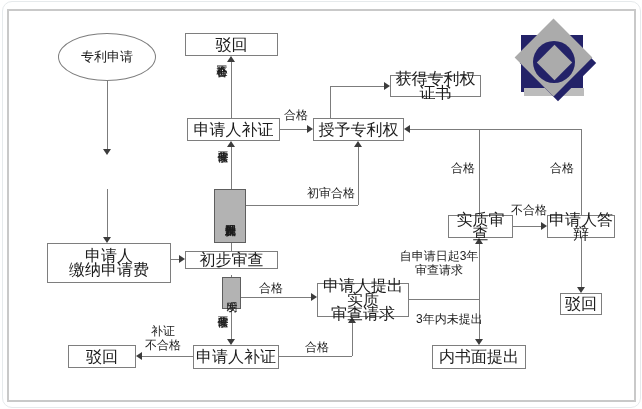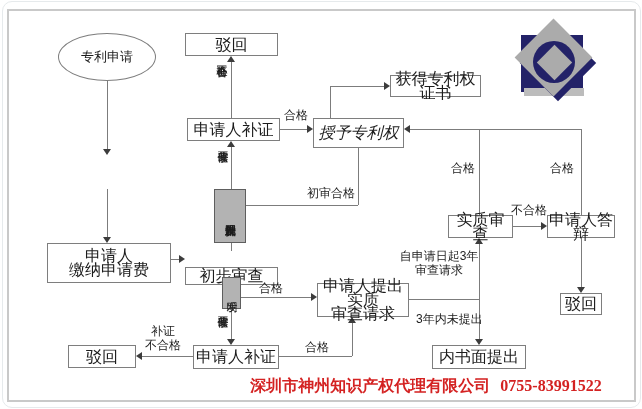--- a/index.html
+++ b/index.html
@@ -74,24 +74,24 @@
   <div class="ah ah-down" style="left:475px;top:339px;"></div>
   <div class="ah ah-right" style="left:311px;top:293px;"></div>
   <div class="ah ah-left" style="left:136px;top:352px;"></div>
   <div class="ah ah-up" style="left:348px;top:317px;"></div>
   <div class="ah ah-down" style="left:227px;top:339px;"></div>
 
   <div class="node ellipse" style="left:58px;top:33px;width:98px;height:48px;">专利申请</div>
   <div class="node" style="left:185px;top:33px;width:93px;height:23px;">驳回</div>
   <div class="node" style="left:187px;top:118px;width:93px;height:23px;">申请人补证</div>
   <div class="node" style="left:390px;top:75px;width:91px;height:22px;">获得专利权证书</div>
-  <div class="node" style="left:313px;top:118px;width:91px;height:30px;font-style:italic;">授予专利权</div>
+  <div class="node" style="left:313px;top:118px;width:91px;height:23px;">授予专利权</div>
   <div class="node" style="left:47px;top:243px;width:124px;height:40px;">申请人
 缴纳申请费</div>
-  <div class="node" style="left:185px;top:251px;width:93px;height:18px;margin-top:16px;">初步审查</div>
+  <div class="node" style="left:185px;top:251px;width:93px;height:18px;">初步审查</div>
   <div class="node gray" style="left:214px;top:189px;width:32px;height:54px;">实用新型外观设计</div>
   <div class="node gray" style="left:222px;top:277px;width:19px;height:32px;">发明</div>
   <div class="node" style="left:448px;top:215px;width:65px;height:23px;">实质审查</div>
   <div class="node" style="left:547px;top:215px;width:68px;height:23px;">申请人答辩</div>
   <div class="node" style="left:317px;top:283px;width:92px;height:34px;">申请人提出实质
 审查请求</div>
   <div class="node" style="left:560px;top:293px;width:42px;height:22px;">驳回</div>
   <div class="node" style="left:432px;top:345px;width:94px;height:24px;">内书面提出</div>
   <div class="node" style="left:68px;top:345px;width:68px;height:23px;">驳回</div>
   <div class="node" style="left:193px;top:345px;width:86px;height:24px;">申请人补证</div>
@@ -114,16 +114,13 @@
 
   <div>
     <div class="logo-part" style="left:521px;top:35px;width:62px;height:57px;background:#232268;"></div>
     <div class="logo-part" style="left:524px;top:88px;width:60px;height:8px;background:#bcbcbc;"></div>
     <div class="logo-part" style="left:531px;top:36px;width:54px;height:54px;background:#232268;transform:rotate(45deg);"></div>
     <div class="logo-part" style="left:526px;top:30px;width:55px;height:55px;background:#ababab;transform:rotate(45deg);"></div>
     <div class="logo-part" style="left:533px;top:41px;width:42px;height:42px;border-radius:50%;background:#232268;"></div>
     <div class="logo-part" style="left:542px;top:50px;width:25px;height:25px;background:#ababab;transform:rotate(45deg);"></div>
   </div>
 
-  <div class="footer">
-    <span>深圳市神州知识产权代理有限公司</span><span class="phone">0755-83991522</span>
-  </div>
 </div>
 
 </body></html>

